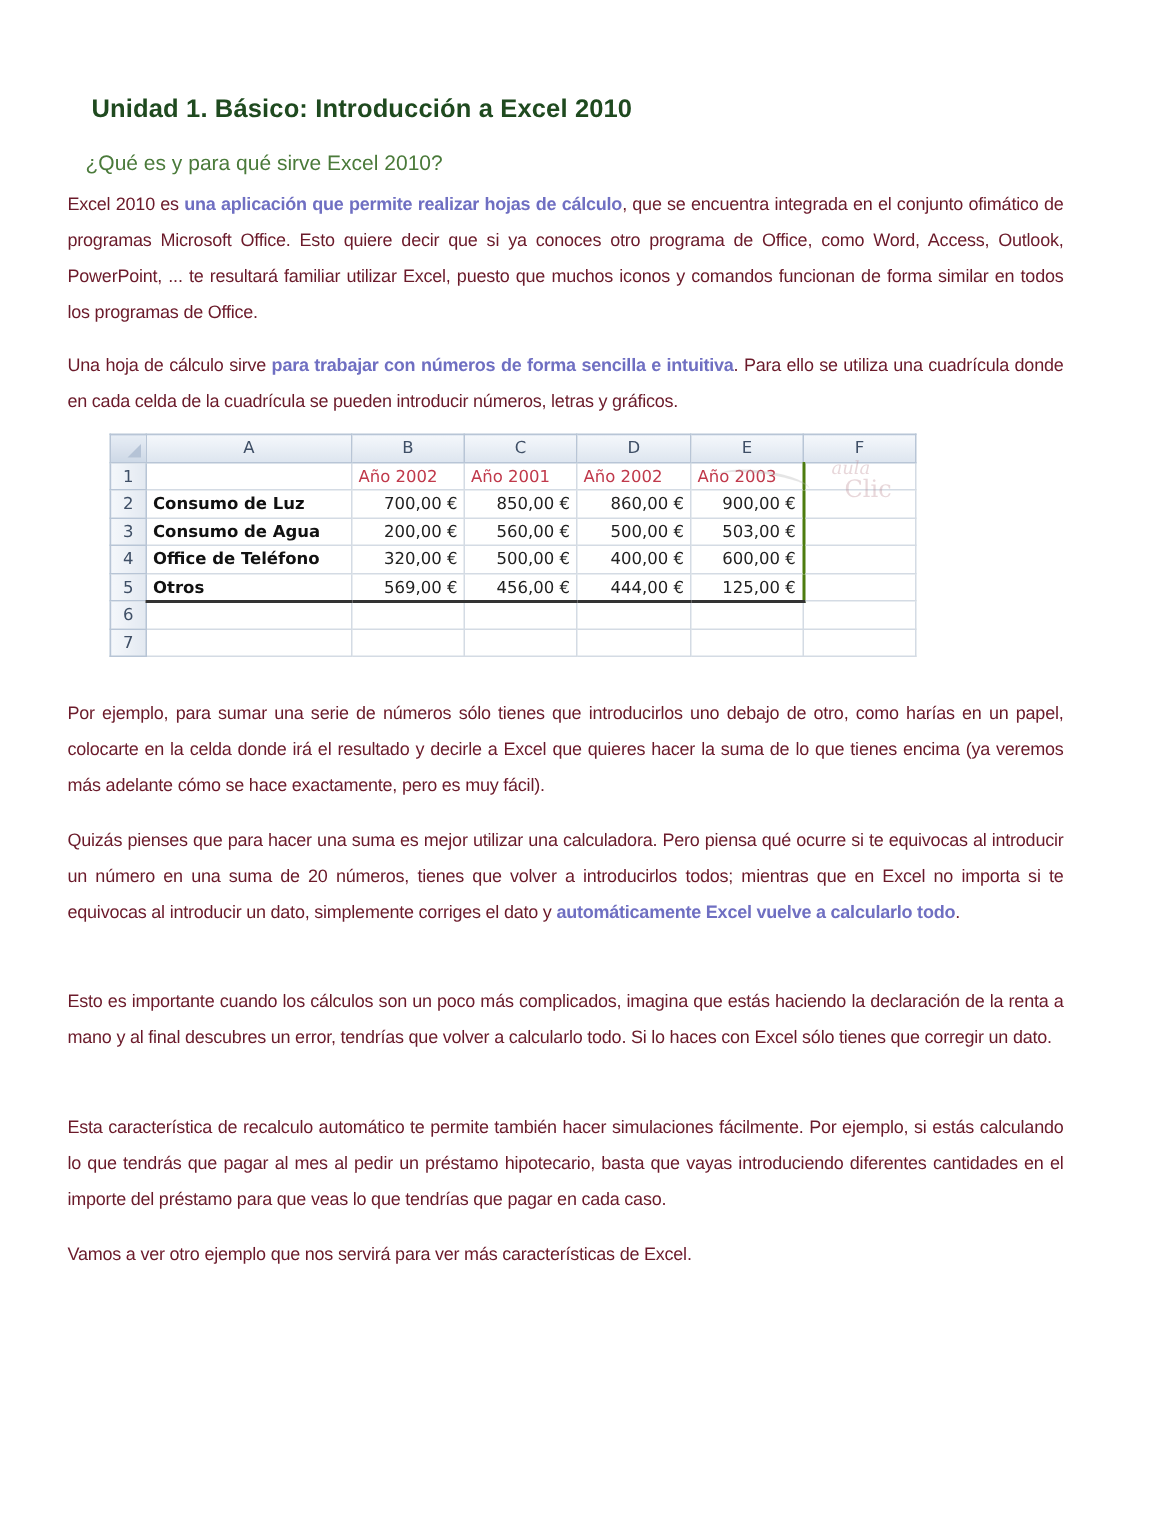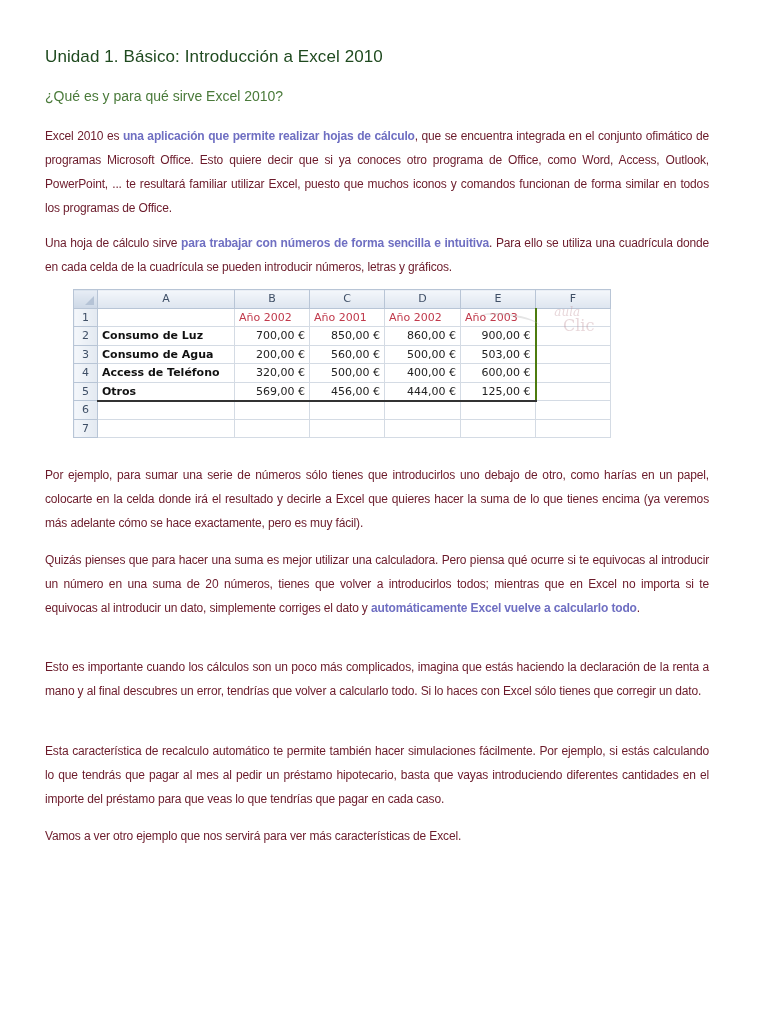--- a/index.html
+++ b/index.html
@@ -19,32 +19,32 @@
       left: 45px;
       top: 0;
       width: 664px;
     }
     .title {
       position: absolute;
       top: 47px;
       left: 0;
       font-size: 17px;
       color: #1f4a1f;
-      margin: 0;
-      font-weight: normal;
+      margin: 16px;
+      font-weight: bold;
       white-space: nowrap;
       letter-spacing: 0.1px;
     }
     .subtitle {
       position: absolute;
       top: 88px;
       left: 0;
       font-size: 14px;
       color: #4a7a3a;
-      margin: 0;
+      margin: 12px;
       font-weight: normal;
       white-space: nowrap;
     }
     .para {
       position: absolute;
       left: 0;
       width: 664px;
       margin: 0;
       font-size: 12px;
       line-height: 24px;
@@ -222,21 +222,21 @@
     <th class="rowhead">3</th>
     <td class="label">Consumo de Agua</td>
     <td class="num">200,00 €</td>
     <td class="num">560,00 €</td>
     <td class="num">500,00 €</td>
     <td class="num right-edge">503,00 €</td>
     <td class="empty"></td>
   </tr>
   <tr>
     <th class="rowhead">4</th>
-    <td class="label">Access de Teléfono</td>
+    <td class="label">Office de Teléfono</td>
     <td class="num">320,00 €</td>
     <td class="num">500,00 €</td>
     <td class="num">400,00 €</td>
     <td class="num right-edge">600,00 €</td>
     <td class="empty"></td>
   </tr>
   <tr class="r5">
     <th class="rowhead">5</th>
     <td class="label in-range">Otros</td>
     <td class="num in-range">569,00 €</td>

